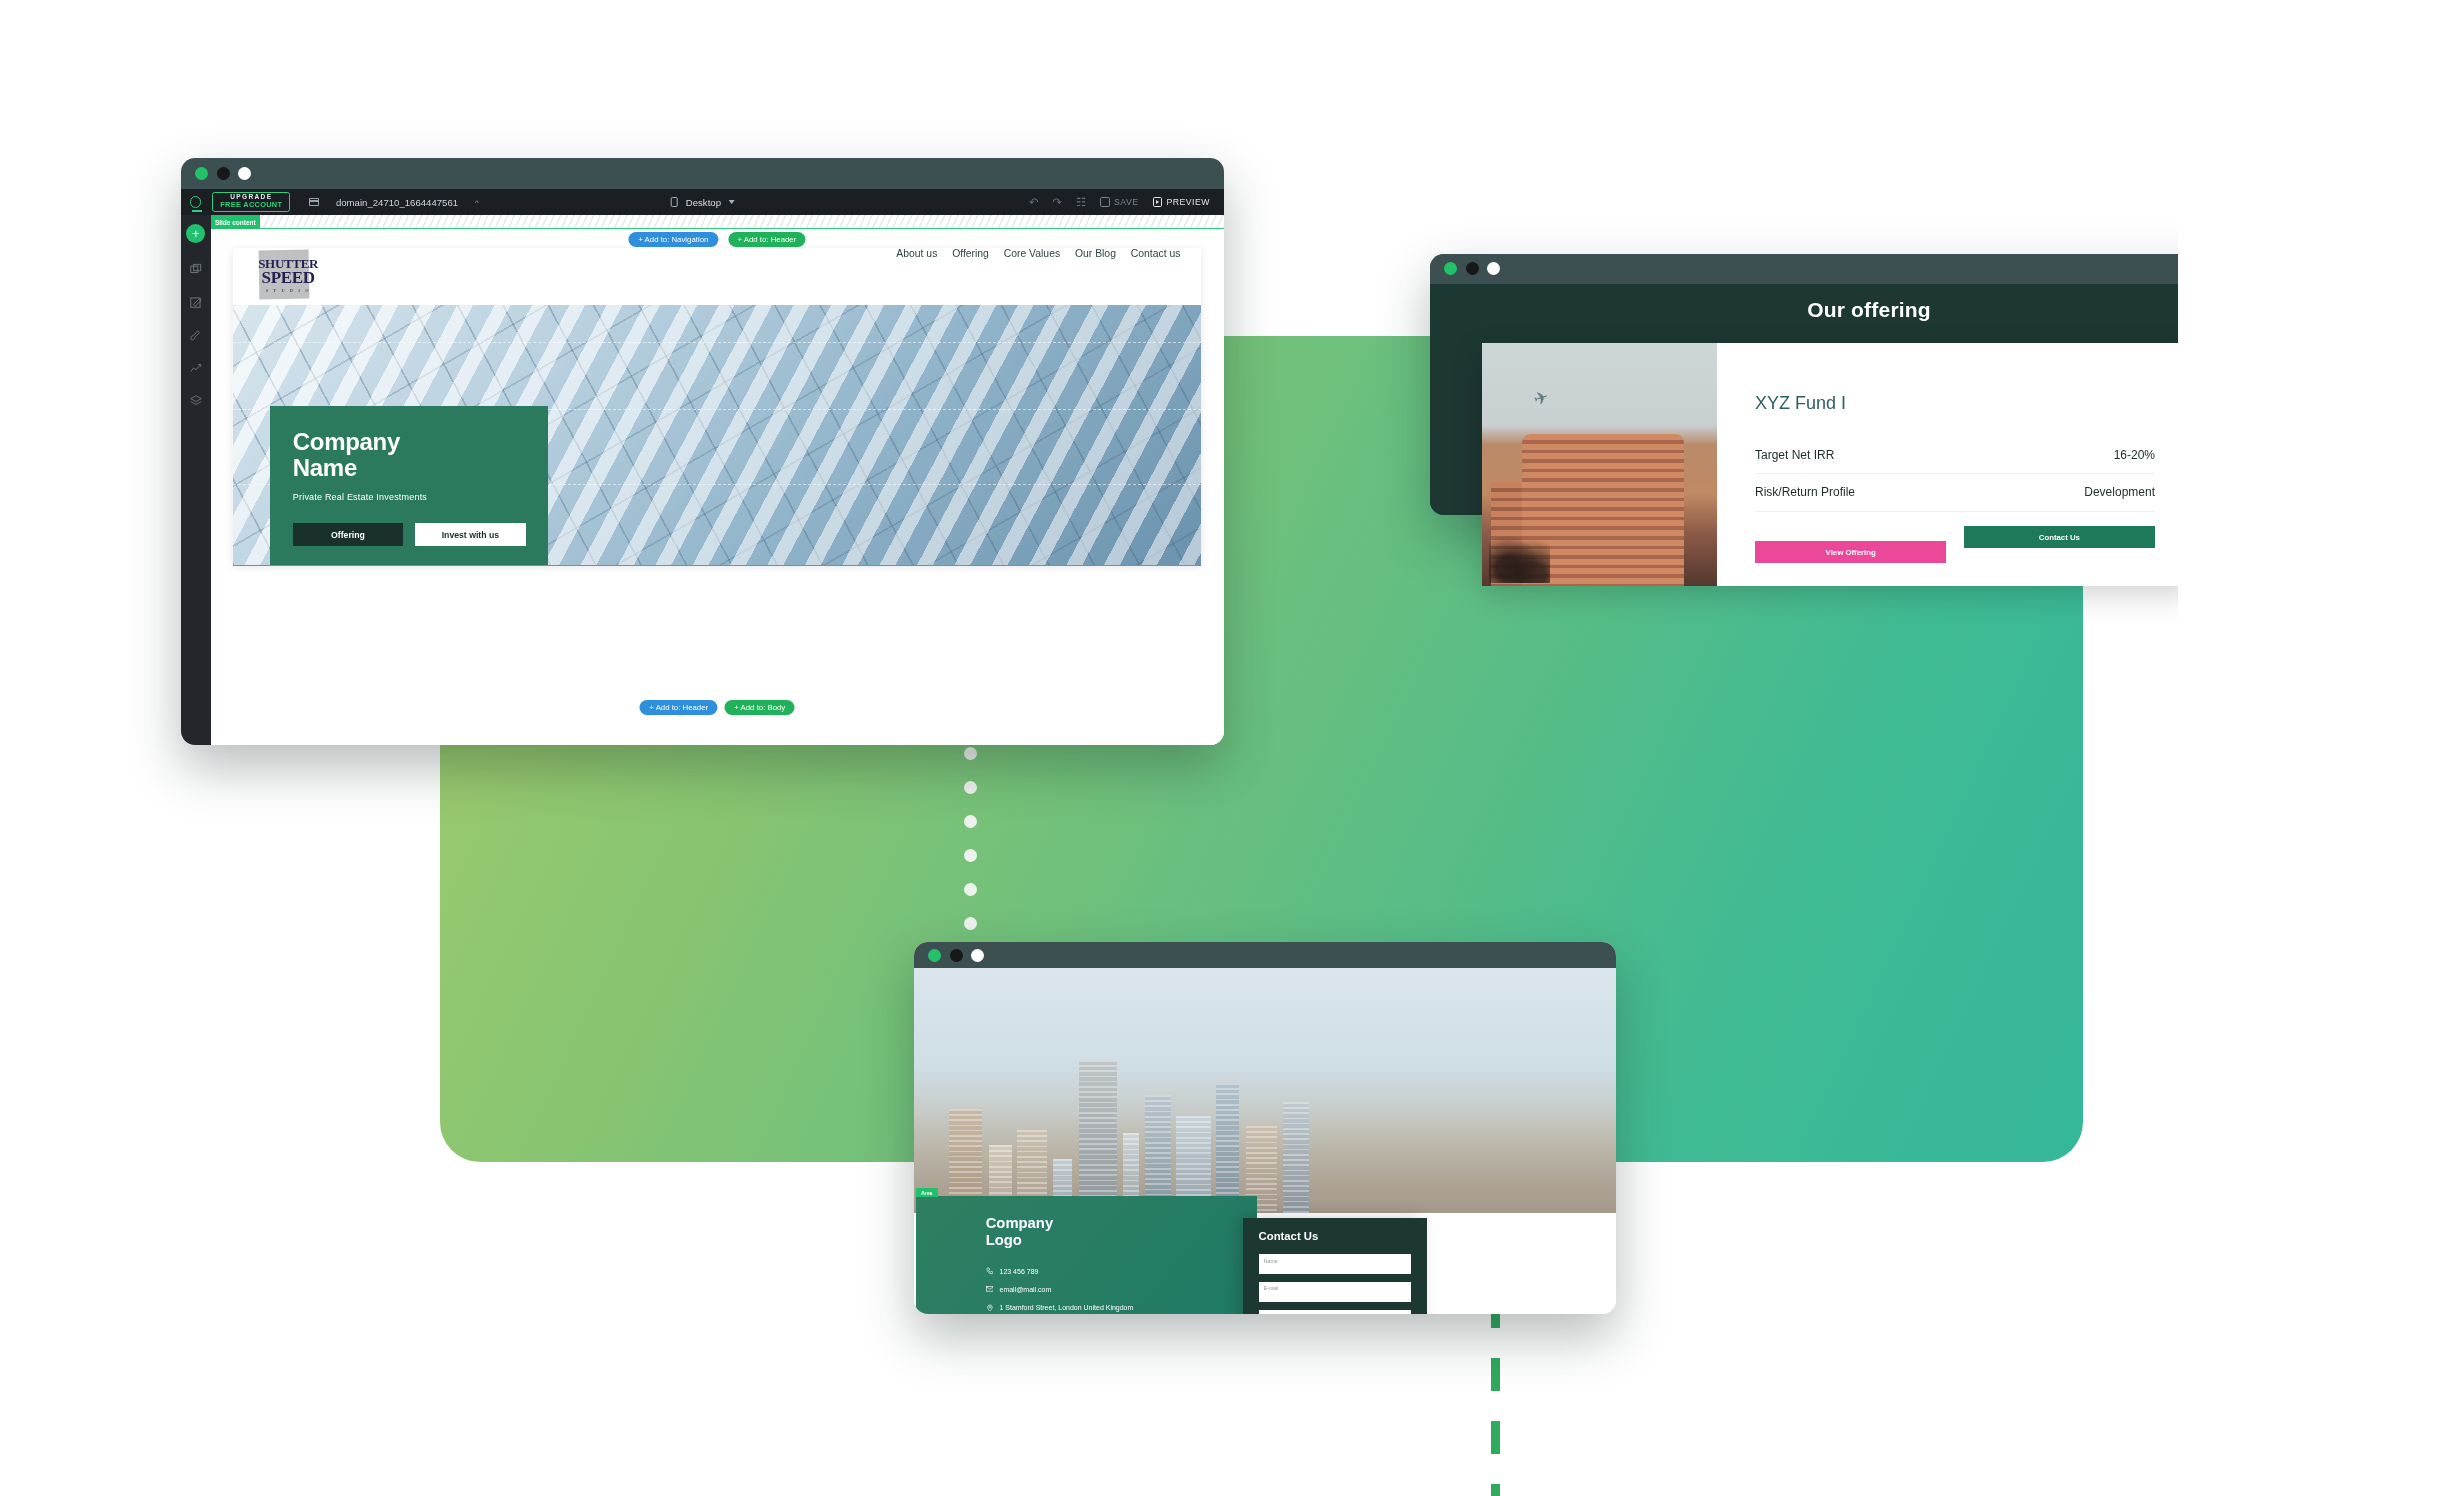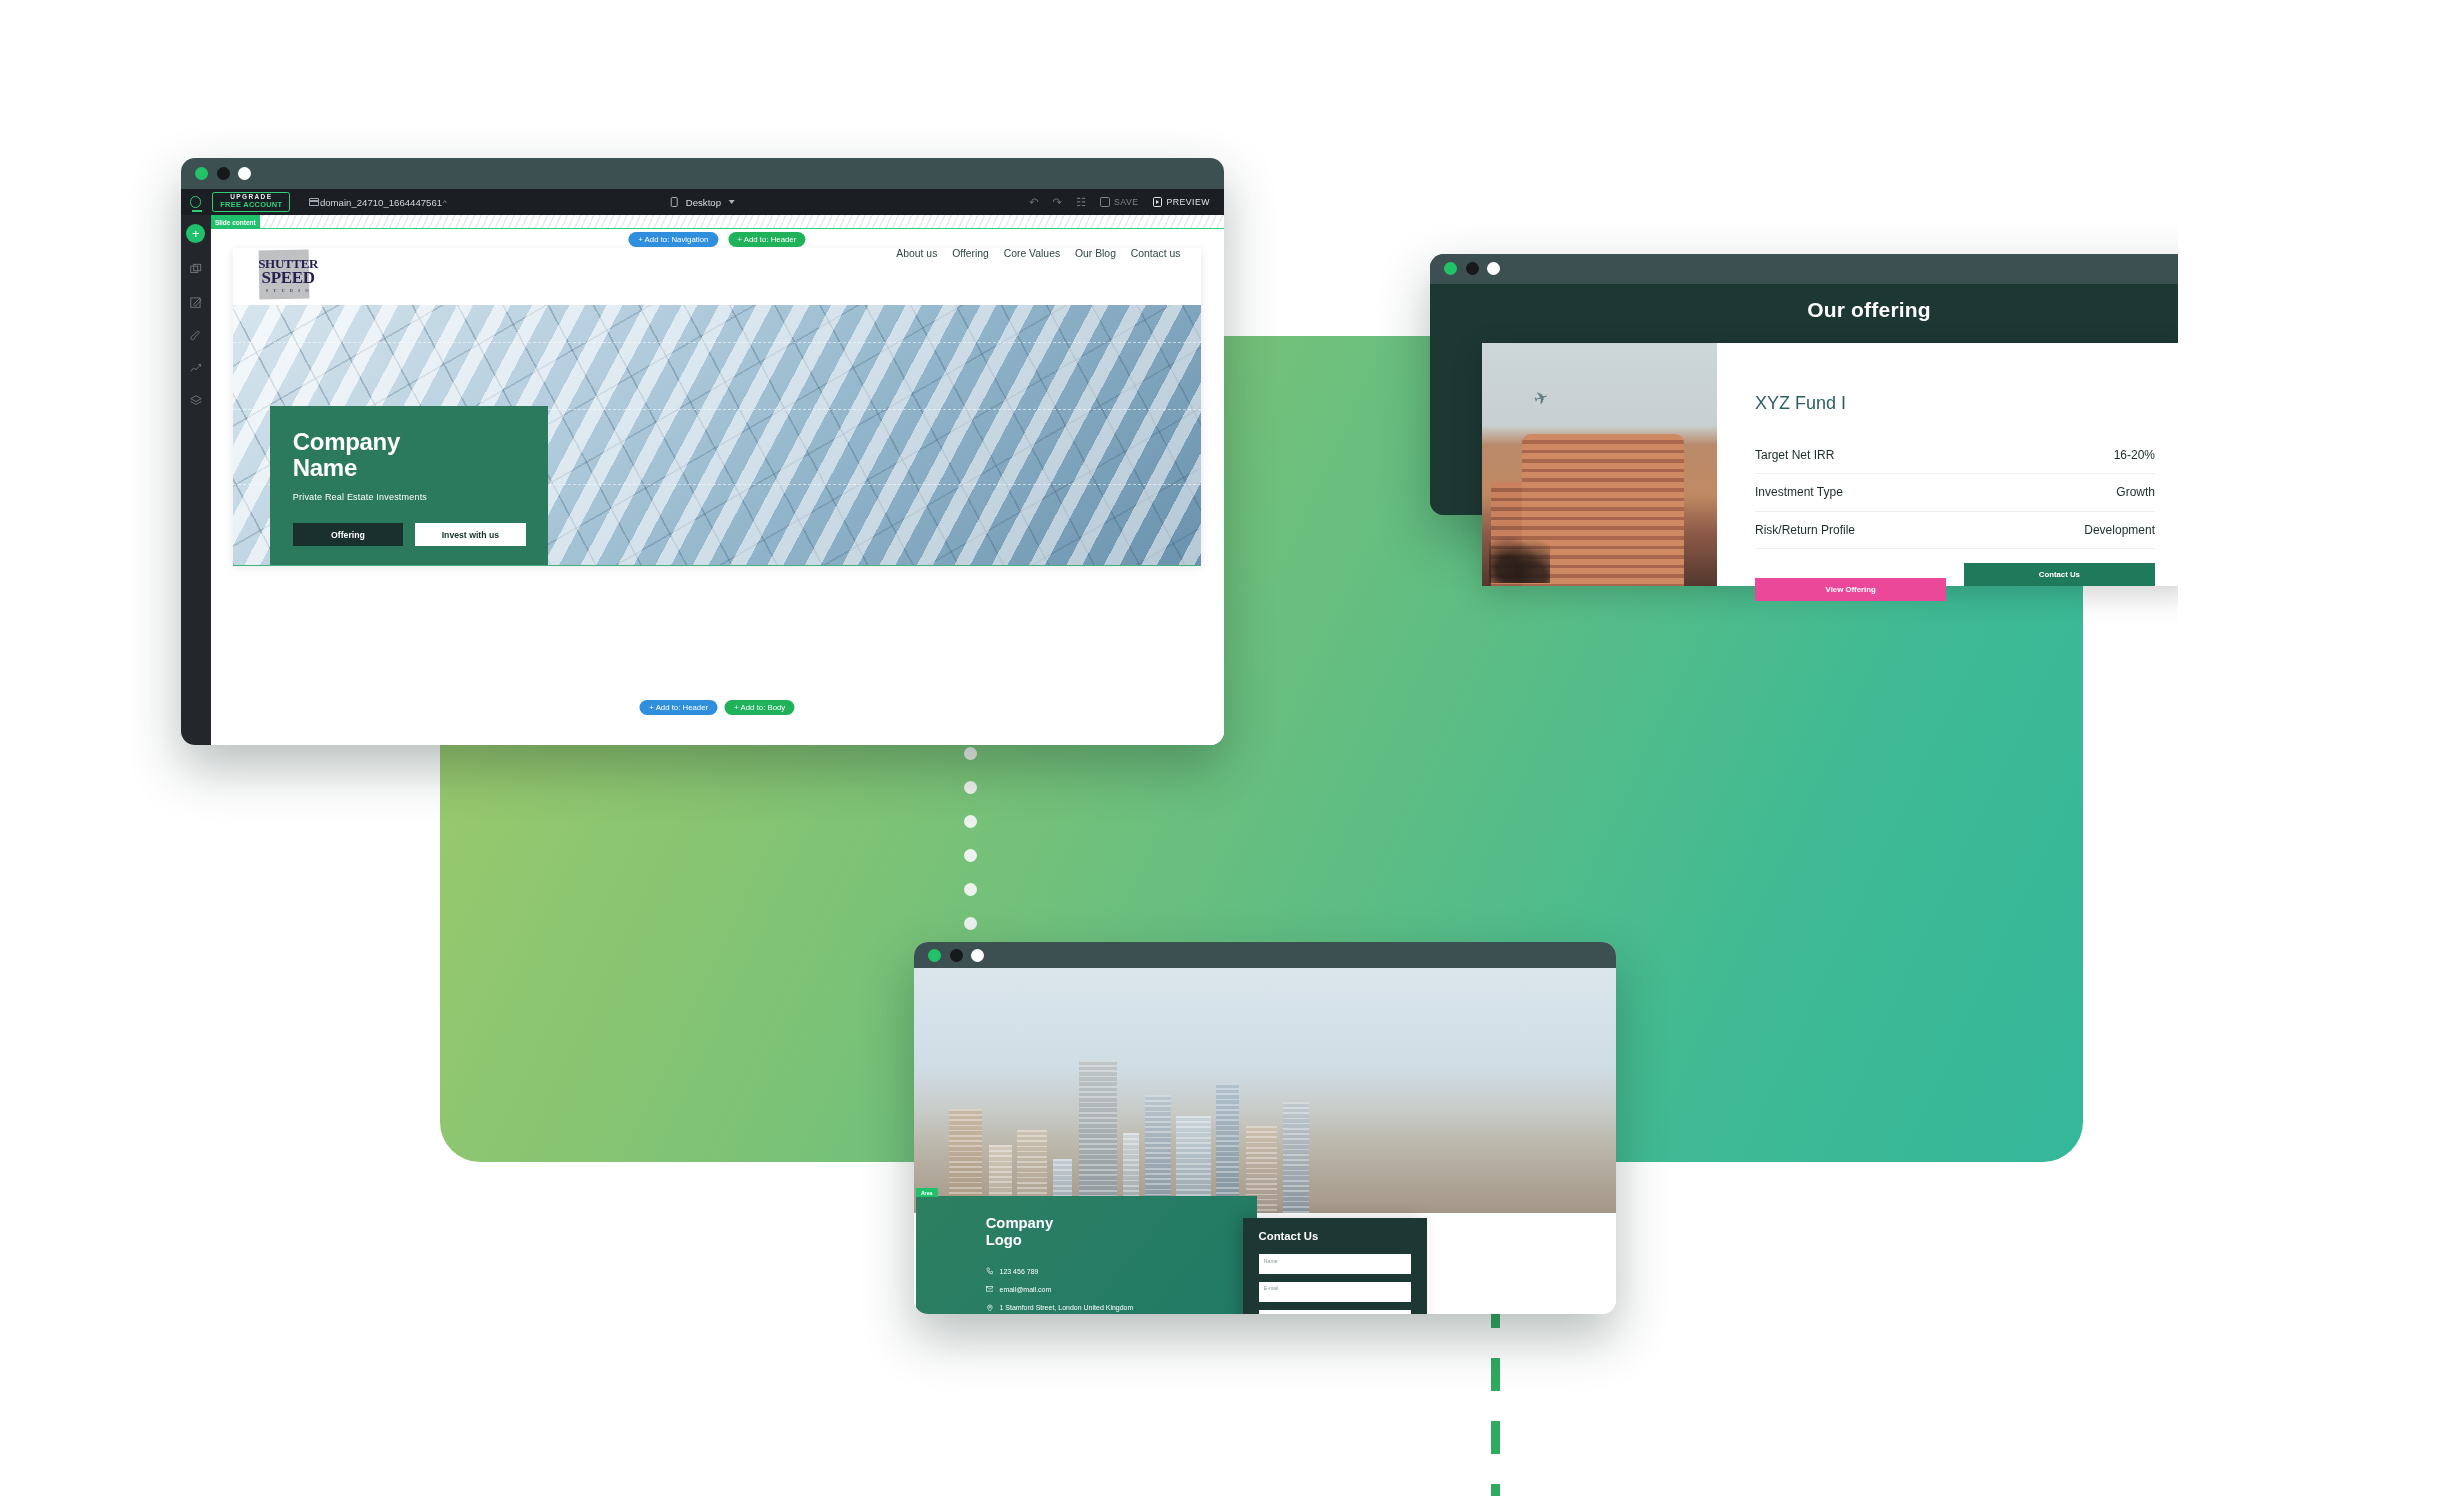--- a/index.html
+++ b/index.html
@@ -67,21 +67,21 @@
   }
   .bld-logo .o-mark::after{
     content:""; position:absolute; left:0.9px; bottom:-5.2px; width:9.6px; height:1.7px; background:#2fd07a;
   }
   .upgrade-badge {
     border:0.9px solid #2fd07a; border-radius:2.6px; padding:0.9px 7px 1.7px; text-align:center; line-height:1.05;
     margin-left:1.7px;
   }
   .upgrade-badge .l1 { color:#e7eef0; font-size:6.5px; letter-spacing:1.4px; font-weight:700;}
   .upgrade-badge .l2 { color:#2fd07a; font-size:7.4px; letter-spacing:0.3px; font-weight:700;}
-  .domain-chip { display:flex; align-items:center; gap:1px; margin-left:19px; color:#cfd6da; font-size:9.6px; }
+  .domain-chip { display:flex; align-items:center; gap:17px; margin-left:19px; color:#cfd6da; font-size:9.6px; }
   .mini-icon { width:9.6px; height:7.8px; border:1.1px solid #9aa4aa; border-radius:0.9px; position:relative; }
   .mini-icon::before{content:"";position:absolute;left:-1.1px;top:1.4px;width:9.6px;height:1.1px;background:#9aa4aa;}
   .chevron-up { font-size:7.8px; color:#9aa4aa; }
   .device-group { position:absolute; left:50%; transform:translateX(-50%); display:flex; align-items:center; gap:7.8px; }
   .device-icon { width:7.8px; height:10.4px; border:1.1px solid #aab3b8; border-radius:1.7px; }
   .device-label { font-size:9.6px; color:#d8dee1; }
   .caret-dn { width:0;height:0;border-left:3.5px solid transparent;border-right:3.5px solid transparent;border-top:4.3px solid #aab3b8; }
   .tb-right { margin-left:auto; display:flex; align-items:center; gap:14px; padding-right:14px; }
   .tb-ico { color:#69747b; font-size:11.3px; }
   .tb-btn { display:flex; align-items:center; gap:4.3px; color:#7b858b; font-size:8.7px; letter-spacing:0.5px; }
@@ -392,24 +392,20 @@
       <span class="tower2"></span>
       <span class="tower"></span>
       <span class="palm"></span>
     </div>
     <div class="off-info">
       <div class="off-fund">XYZ Fund I</div>
 
       <div class="off-row">
         <span>Target Net IRR</span>
         <span class="v">16-20%</span>
-      </div>
-      <div class="off-row">
-        <span>Investment Type</span>
-        <span class="v">Growth</span>
       </div>
       <div class="off-row">
         <span>Risk/Return Profile</span>
         <span class="v">Development</span>
       </div>
 
       <div class="off-btns">
         <a class="a1">View Offering</a>
         <a class="a2">Contact Us</a>
       </div>

